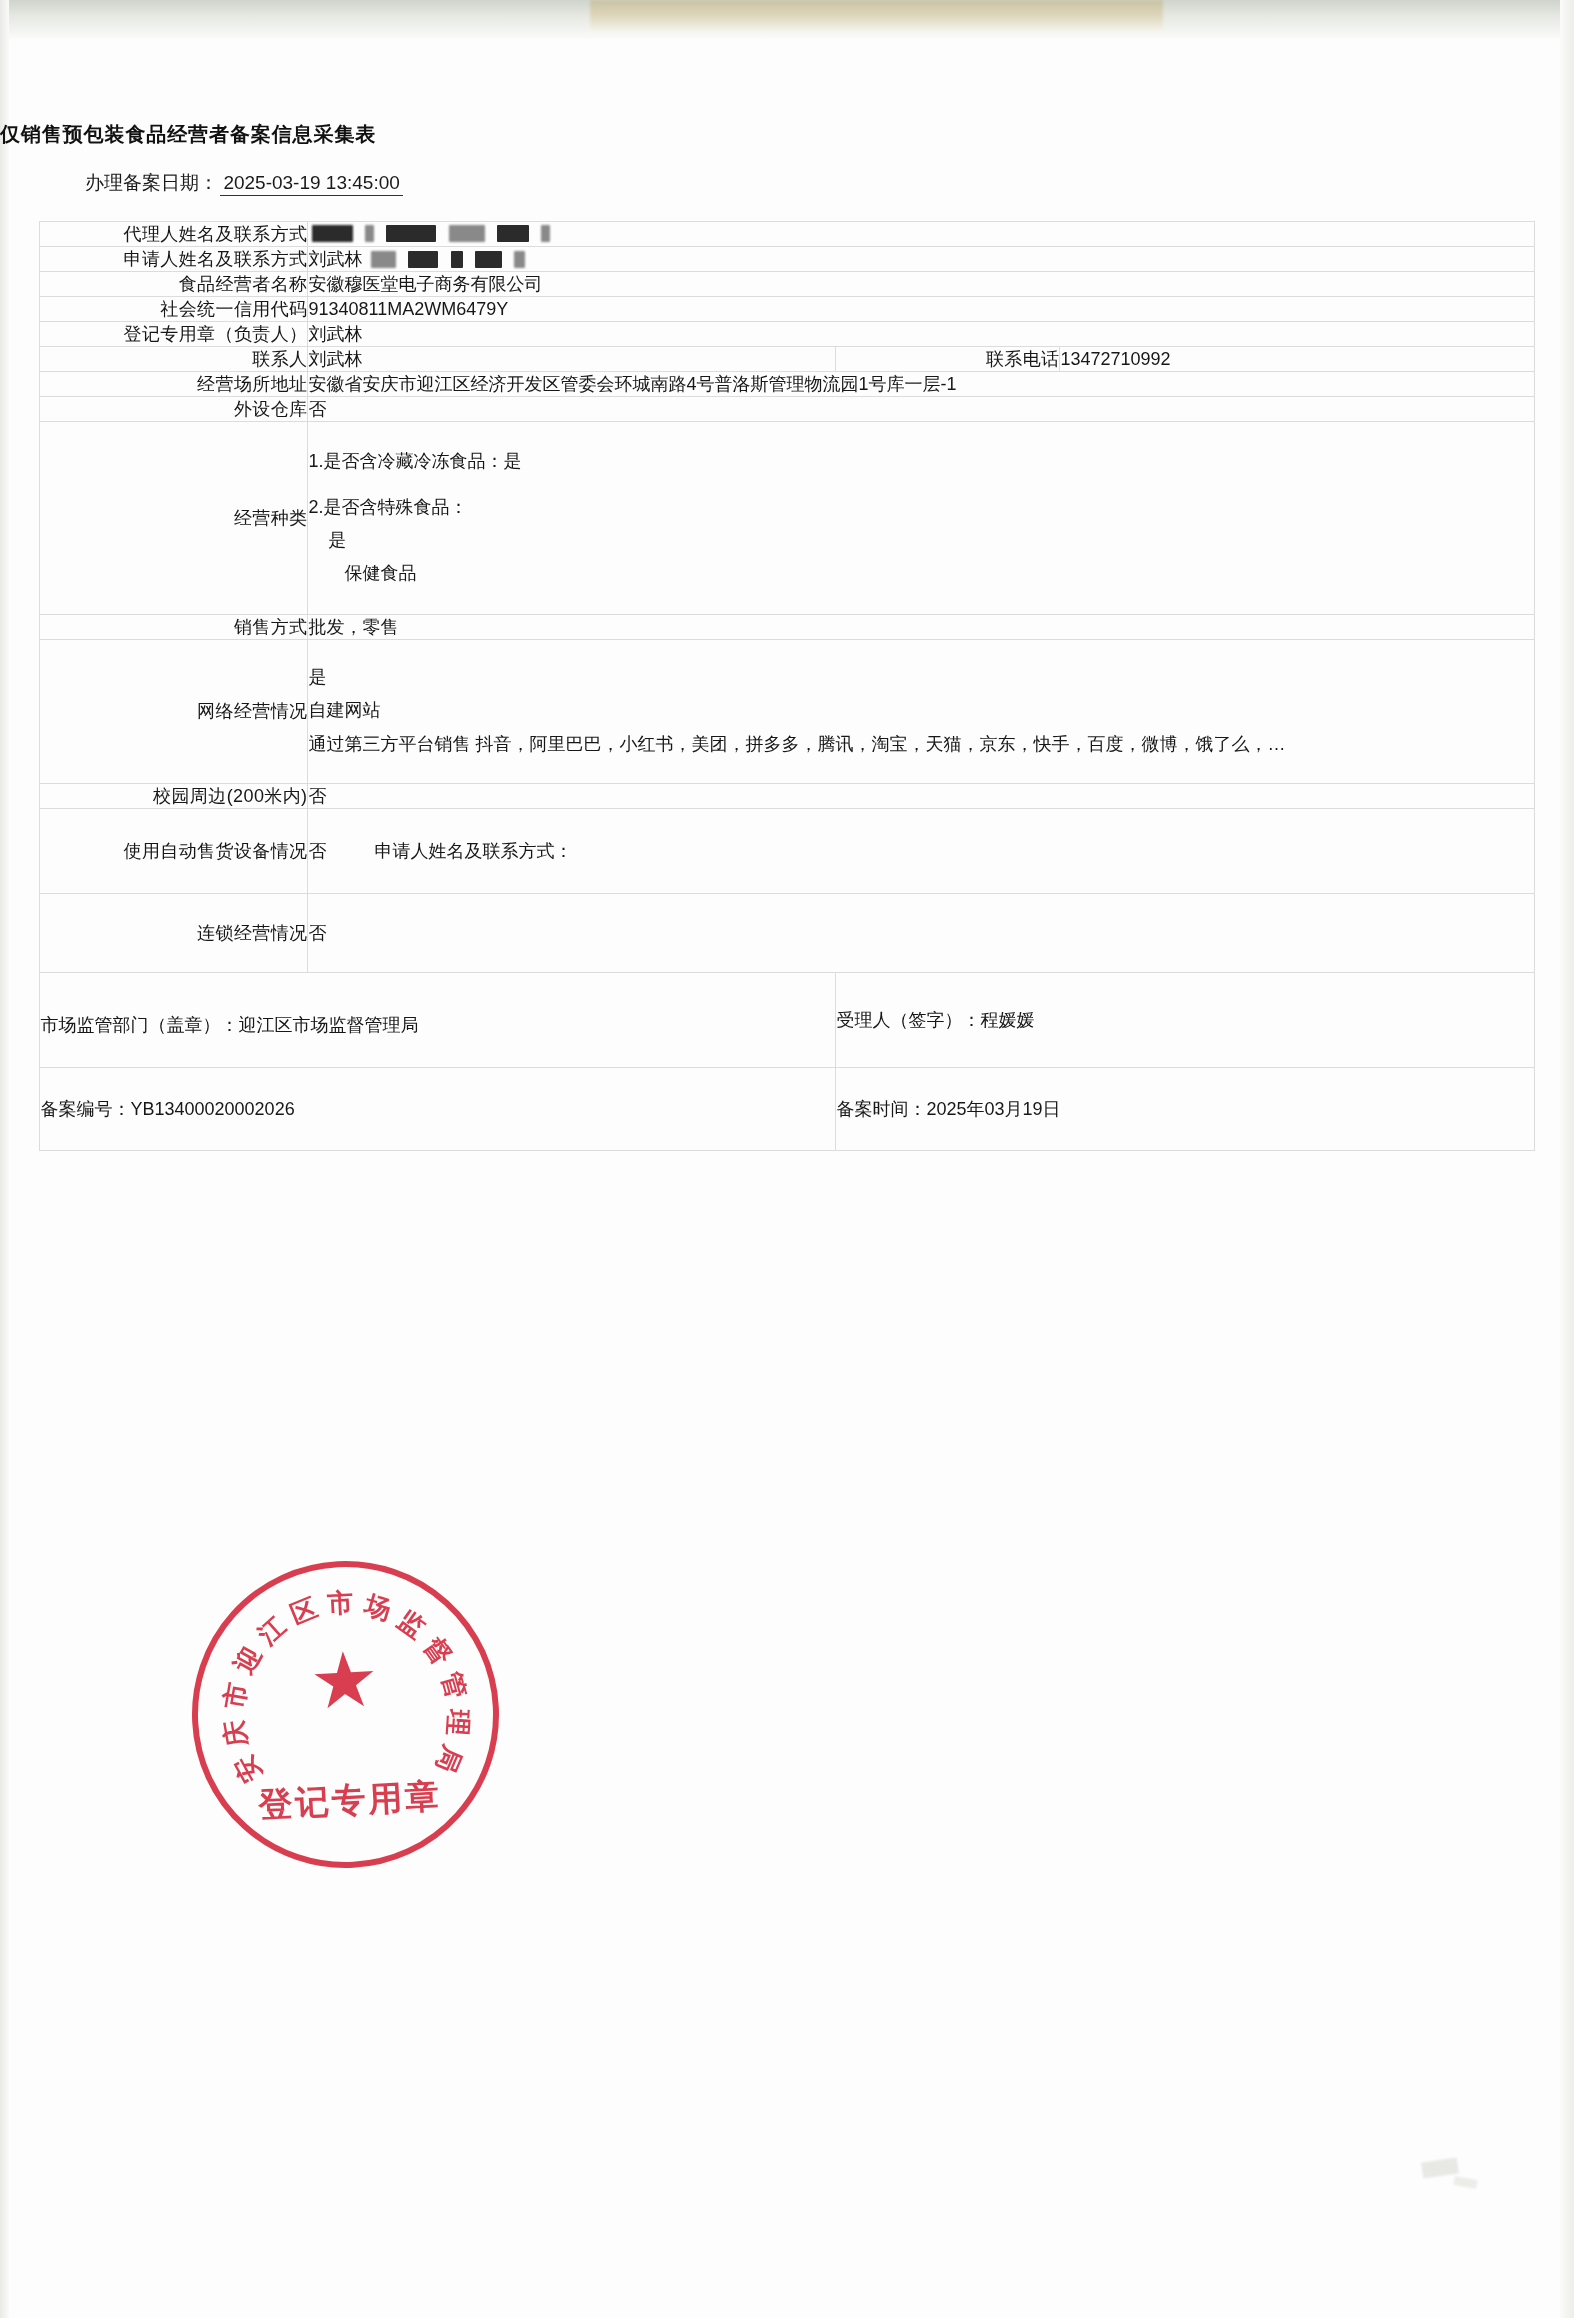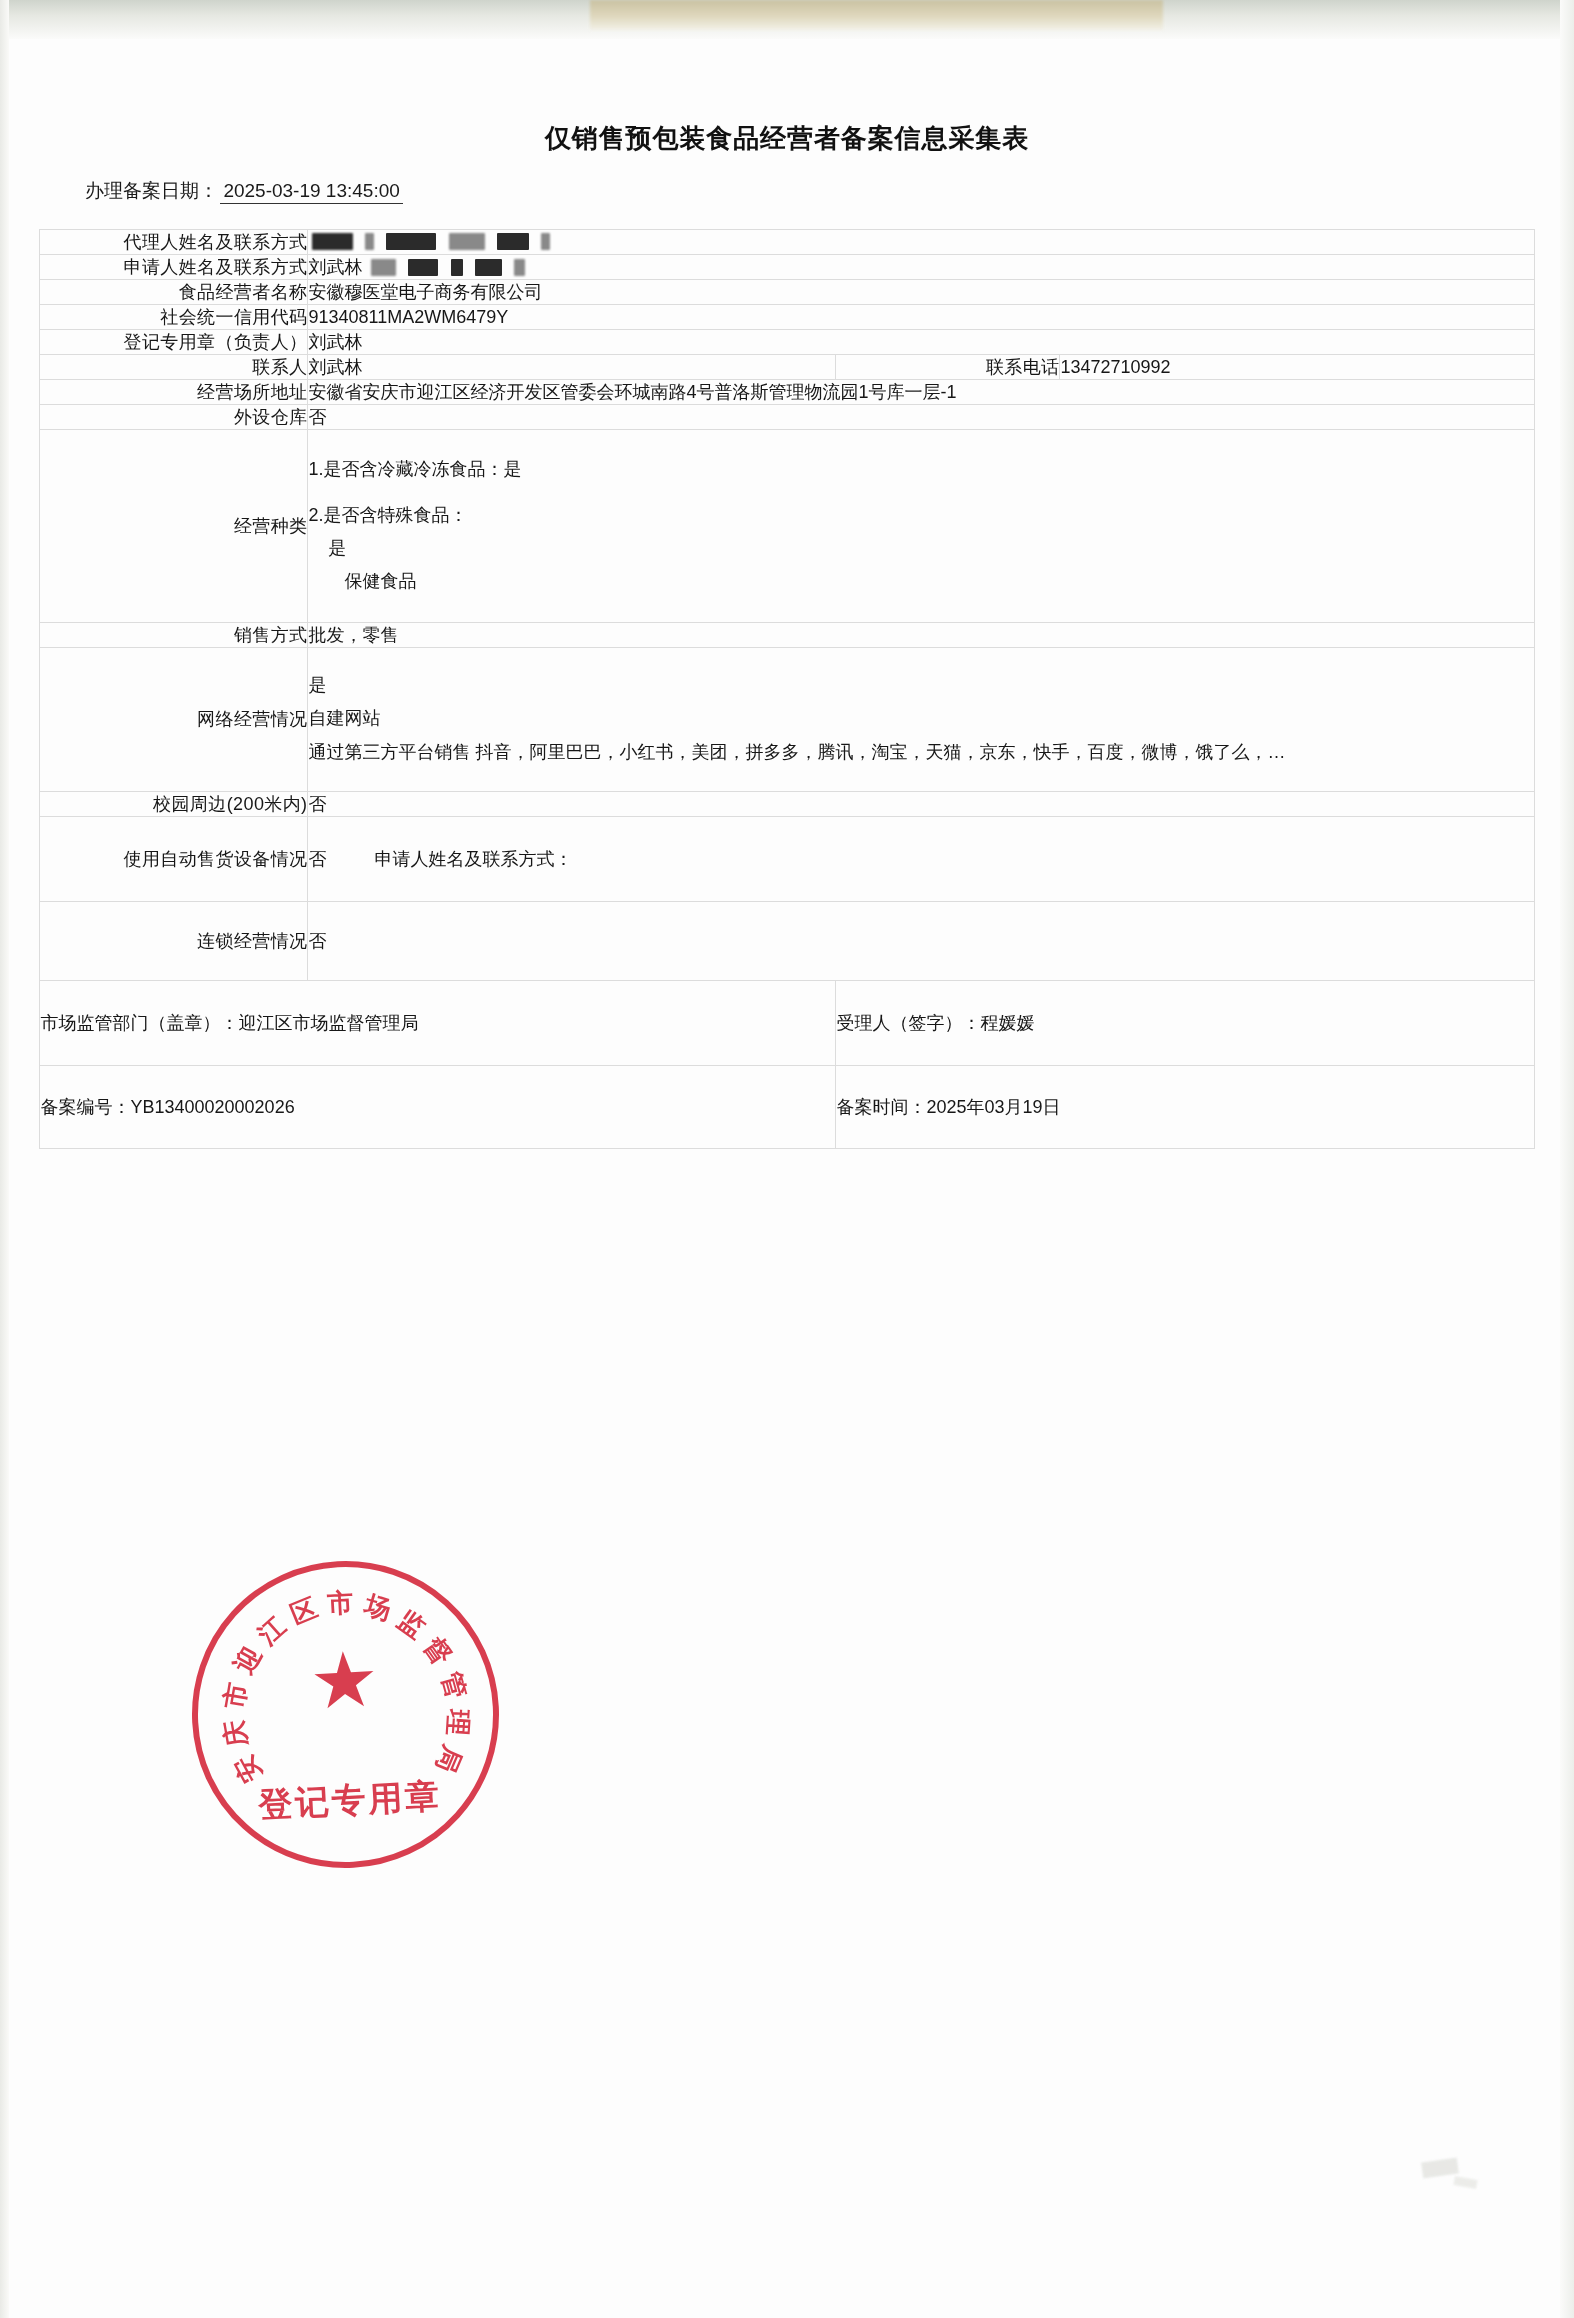--- a/index.html
+++ b/index.html
@@ -73,22 +73,22 @@
     opacity: .8;
   }
 
   .doc {
     position: absolute;
     top: 0; left: 0;
     width: 1574px;
   }
 
   .doc-title {
-    text-align: center;
-    font-size: 26px;
+    text-align: left;
+    font-size: 20px;
     font-weight: bold;
     letter-spacing: 0.9px;
     margin-top: 121px;
     color: #111;
   }
 
   .filing-date-row {
     margin-top: 22px;
     margin-left: 85px;
     font-size: 19px;
@@ -331,21 +331,21 @@
           <span></span>
         </td>
       </tr>
 
       <tr>
         <td class="lbl" style="padding-top:27px;padding-bottom:27px">连锁经营情况</td>
         <td class="val" colspan="3">否</td>
       </tr>
 
       <tr>
-        <td class="footer-cell" colspan="2" style="padding-top:30px;padding-bottom:30px">
+        <td class="footer-cell" colspan="2" style="padding-top:40px;padding-bottom:30px">
           <span>市场监管部门（盖章）：</span><span>迎江区市场监督管理局</span>
         </td>
         <td class="footer-cell" colspan="2">
           <span>受理人（签字）：</span><span>程媛媛</span>
         </td>
       </tr>
 
       <tr>
         <td class="footer-cell" colspan="2" style="padding-top:29px;padding-bottom:29px">
           <span>备案编号：</span><span>YB13400020002026</span>

